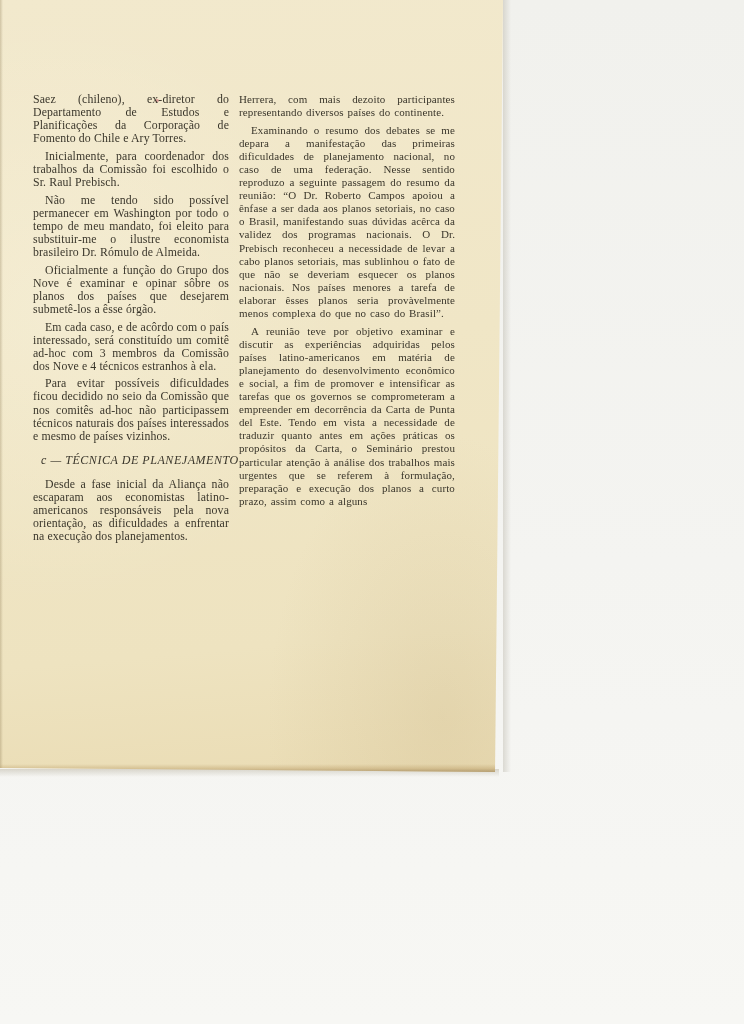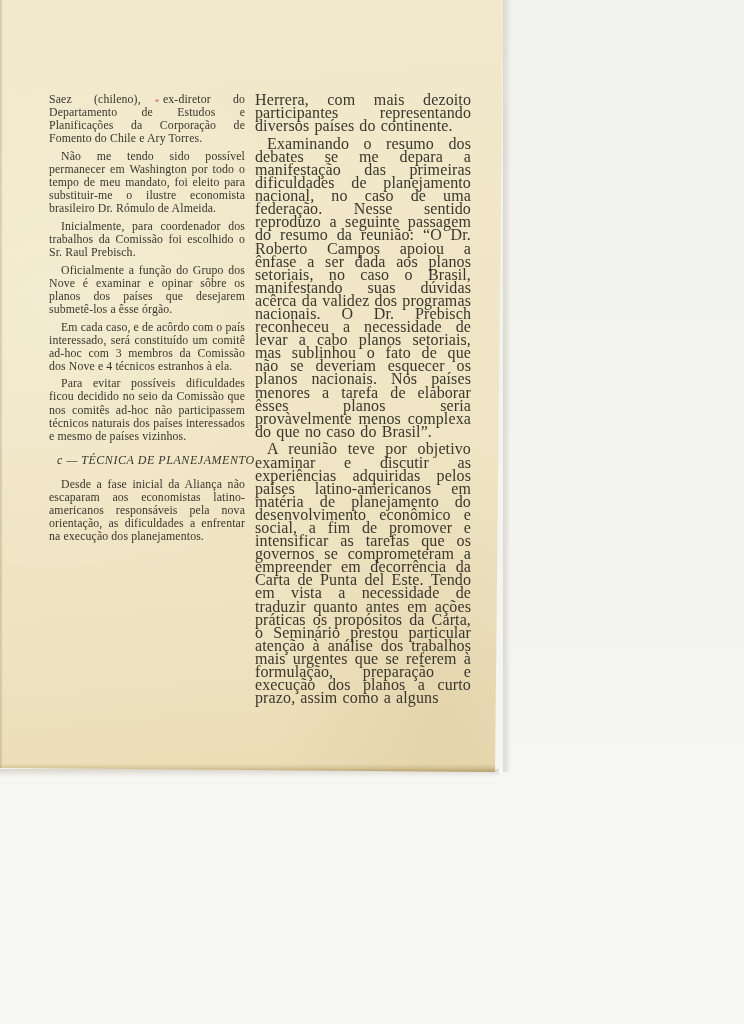--- a/index.html
+++ b/index.html
@@ -39,29 +39,29 @@
   }
   .page-edge-left{
     position:absolute;left:0;top:0;bottom:0;width:3px;
     background:linear-gradient(to right,rgba(120,100,60,0.28),rgba(120,100,60,0));
   }
   .scan-speck{
     position:absolute;left:155px;top:99px;width:4px;height:3px;border-radius:50%;
     background:rgba(208,128,128,0.75);
   }
   .text-block{
-    position:absolute;left:49px;top:93px;width:422px;
+    position:absolute;left:33px;top:93px;width:422px;
     display:flex;gap:10px;color:var(--ink);
   }
   .col{
     text-align:justify;
     font-size:11.8px;line-height:13.1px;letter-spacing:0.12px;
   }
   .col-left{width:196px;}
-  .col-right{width:216px;font-size:16px;word-spacing:1px;}
+  .col-right{width:216px;font-size:11px;word-spacing:1px;}
   .col p{margin:0 0 4.5px 0;text-indent:12px;}
   .col p.flush{text-indent:0;}
   .section-heading{
     font-style:italic;font-weight:normal;font-size:12px;letter-spacing:0.55px;
     margin:11px 0 11px 8px;white-space:nowrap;
   }
   .page-number{
     position:absolute;left:33px;top:663px;width:378px;text-align:center;
     font-size:12.5px;color:var(--ink);letter-spacing:1px;
   }
@@ -73,22 +73,22 @@
 <div class="page-shadow-right"></div>
 <div class="page-shadow-bottom"></div>
 
 <div class="page">
   <div class="page-edge-left"></div>
   <div class="scan-speck"></div>
 
   <div class="text-block">
     <div class="col col-left">
       <p class="flush">Saez (chileno), ex-diretor do Departamento de Estudos e Planificações da Corporação de Fomento do Chile e Ary Torres.</p>
+      <p>Inicialmente, para coordenador dos trabalhos da Comissão foi escolhido o Sr. Raul Prebisch.</p>
       <p>Não me tendo sido possível permanecer em Washington por todo o tempo de meu mandato, foi eleito para substituir-me o ilustre economista brasileiro Dr. Rómulo de Almeida.</p>
-      <p>Inicialmente, para coordenador dos trabalhos da Comissão foi escolhido o Sr. Raul Prebisch.</p>
       <p>Oficialmente a função do Grupo dos Nove é examinar e opinar sôbre os planos dos países que desejarem submetê-los a êsse órgão.</p>
       <p>Em cada caso, e de acôrdo com o país interessado, será constituído um comitê ad-hoc com 3 membros da Comissão dos Nove e 4 técnicos estranhos à ela.</p>
       <p>Para evitar possíveis dificuldades ficou decidido no seio da Comissão que nos comitês ad-hoc não participassem técnicos naturais dos países interessados e mesmo de países vizinhos.</p>
       <h3 class="section-heading">c — TÉCNICA DE PLANEJAMENTO</h3>
       <p>Desde a fase inicial da Aliança não escaparam aos economistas latino-americanos responsáveis pela nova orientação, as dificuldades a enfrentar na execução dos planejamentos.</p>
     </div>
     <div class="col col-right">
       <p class="flush">Herrera, com mais dezoito participantes representando diversos países do continente.</p>
       <p>Examinando o resumo dos debates se me depara a manifestação das primeiras dificuldades de planejamento nacional, no caso de uma federação.  Nesse sentido reproduzo a seguinte passagem do resumo da reunião:  “O Dr. Roberto Campos apoiou a ênfase a ser dada aos planos setoriais, no caso o Brasil, manifestando suas dúvidas acêrca da validez dos programas nacionais.  O Dr. Prebisch reconheceu a necessidade de levar a cabo planos setoriais, mas sublinhou o fato de que não se deveriam esquecer os planos nacionais.  Nos países menores a tarefa de elaborar êsses planos seria provàvelmente menos complexa do que no caso do Brasil”.</p>
       <p>A reunião teve por objetivo examinar e discutir as experiências adquiridas pelos países latino-americanos em matéria de planejamento do desenvolvimento econômico e social, a fim de promover e intensificar as tarefas que os governos se comprometeram a empreender em decorrência da Carta de Punta del Este.  Tendo em vista a necessidade de traduzir quanto antes em ações práticas os propósitos da Carta, o Seminário prestou particular atenção à análise dos trabalhos mais urgentes que se referem à formulação, preparação e execução dos planos a curto prazo, assim como a alguns</p>

